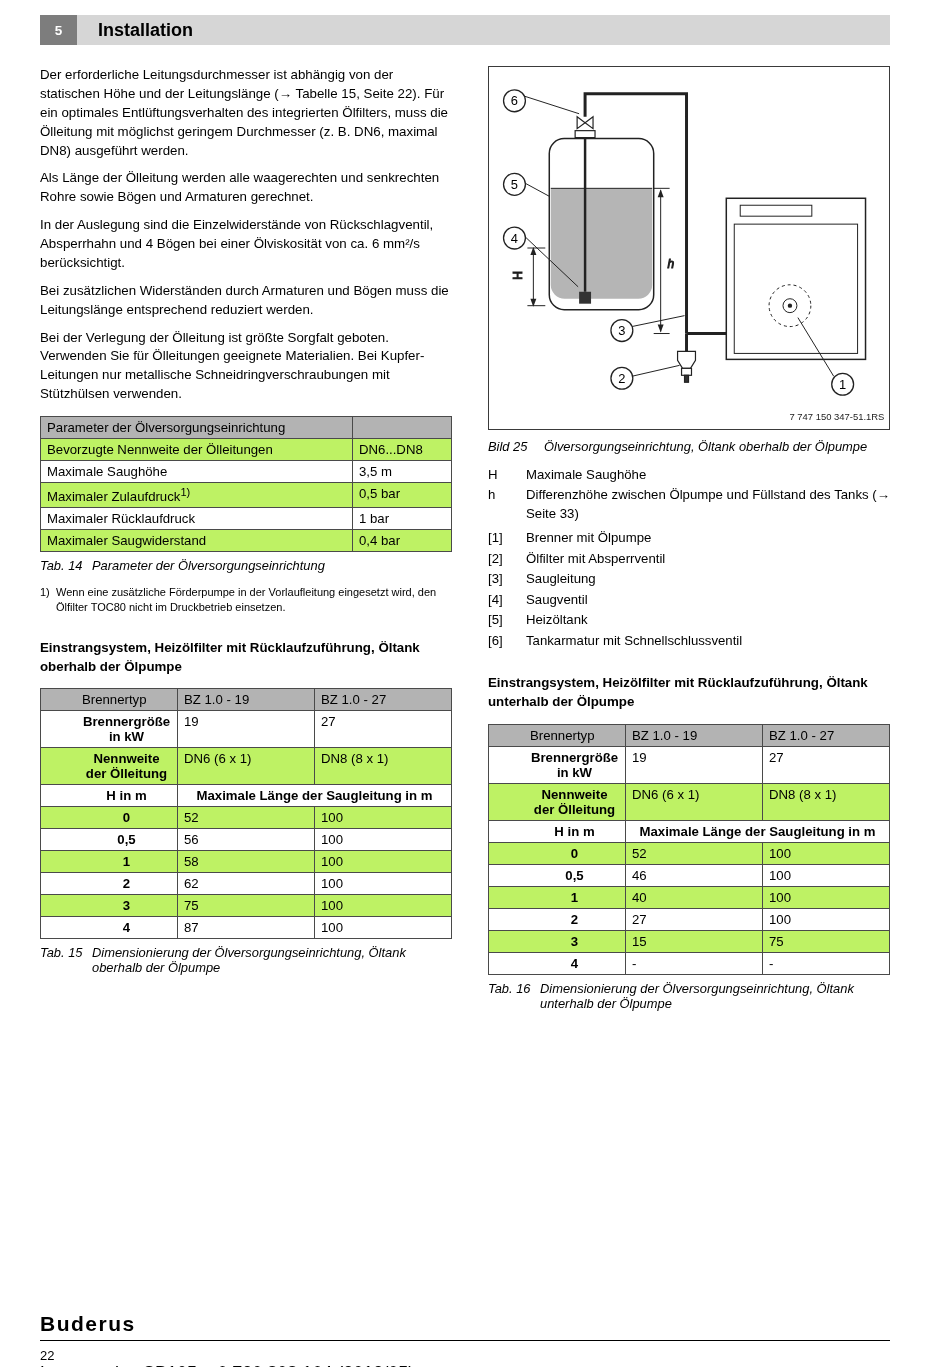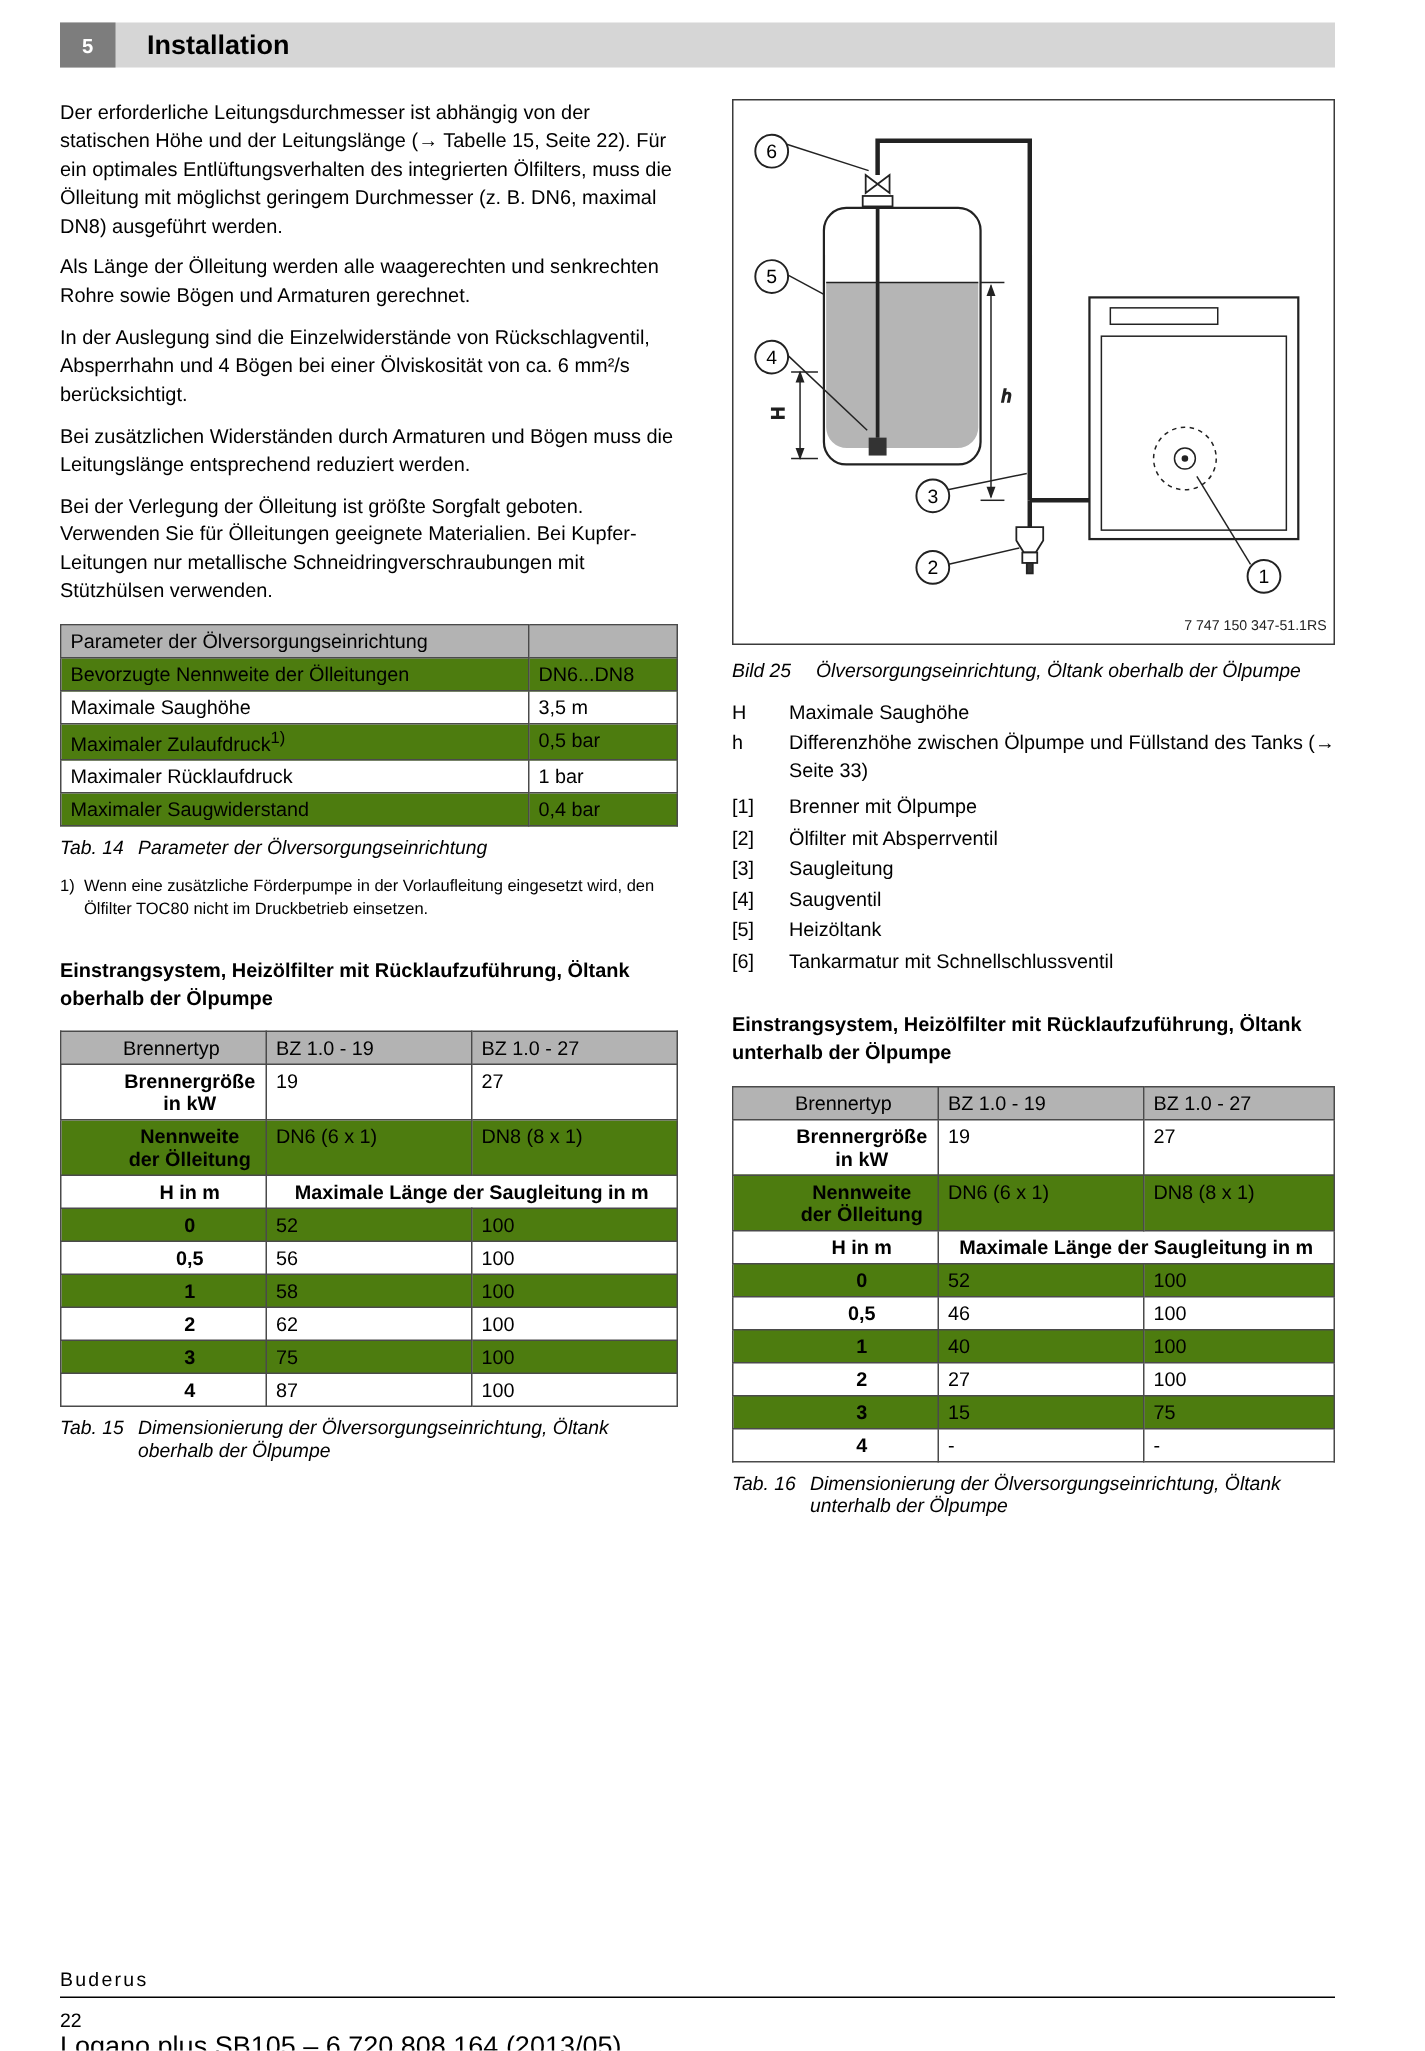--- a/index.html
+++ b/index.html
@@ -17,21 +17,21 @@
   .content { position:absolute; left:40px; top:66px; width:850px; display:flex; }
   .col-left { width:412px; }
   .col-right { width:402px; margin-left:36px; }
 
   p.body-text { font-size:13.3px; line-height:1.42; margin-bottom:9px; }
 
   
   table { border-collapse:collapse; width:100%; font-size:13.2px; }
   td, th { border:1px solid #4a4a4a; padding:3px 6px; text-align:left; vertical-align:top; font-weight:normal; }
   .thead-gray { background:#b3b3b3; font-weight:bold; }
-  .row-gray { background:#4d7c0f; }
+  .row-gray { background:#bef264; }
   .bold { font-weight:bold;text-align:center; }
   .tab14 { margin-top:12px; }
   .tab14 td:first-child { width:312px; }
   .tab3col td:first-child { width:137px;padding-left:41px; }
   .tab3col td:nth-child(2) { width:137px; }
 
   .caption { font-style:italic; font-size:12.9px; margin-top:6px; display:flex; }
   .caption .cap-label { width:52px; flex:0 0 52px; }
 
   .footnote { font-size:11px; line-height:1.35; margin-top:12px; display:flex; }
@@ -44,21 +44,21 @@
   .fig-caption { font-style:italic; font-size:12.9px; margin-top:9px; display:flex; }
   .fig-caption .cap-label { width:56px; flex:0 0 56px; }
 
   .legend { margin-top:12px; font-size:13.2px; }
   .legend-row { display:flex; line-height:1.4; margin-bottom:2px; }
   .legend-key { width:38px; flex:0 0 38px; }
   .legend-text { flex:1; }
 
   
   .footer { position:absolute; left:40px; width:850px; top:1312px; }
-  .footer-logo { font-weight:normal; font-size:13px; letter-spacing:1.5px; font-family:"Liberation Sans", sans-serif; }
+  .footer-logo { font-weight:bold; font-size:21px; letter-spacing:1.5px; font-family:"Liberation Sans", sans-serif; }
   .footer-rule { border-top:1.5px solid #000; margin-top:4px; }
   .footer-row { display:flex; justify-content:space-between; margin-top:7px; font-size:13px;flex-direction:column; }
   .footer-doc { font-size:18px; }
 
   svg text { font-family:"Liberation Sans", sans-serif; }
 </style>
 </head>
 <body>
 
 <div class="page">

